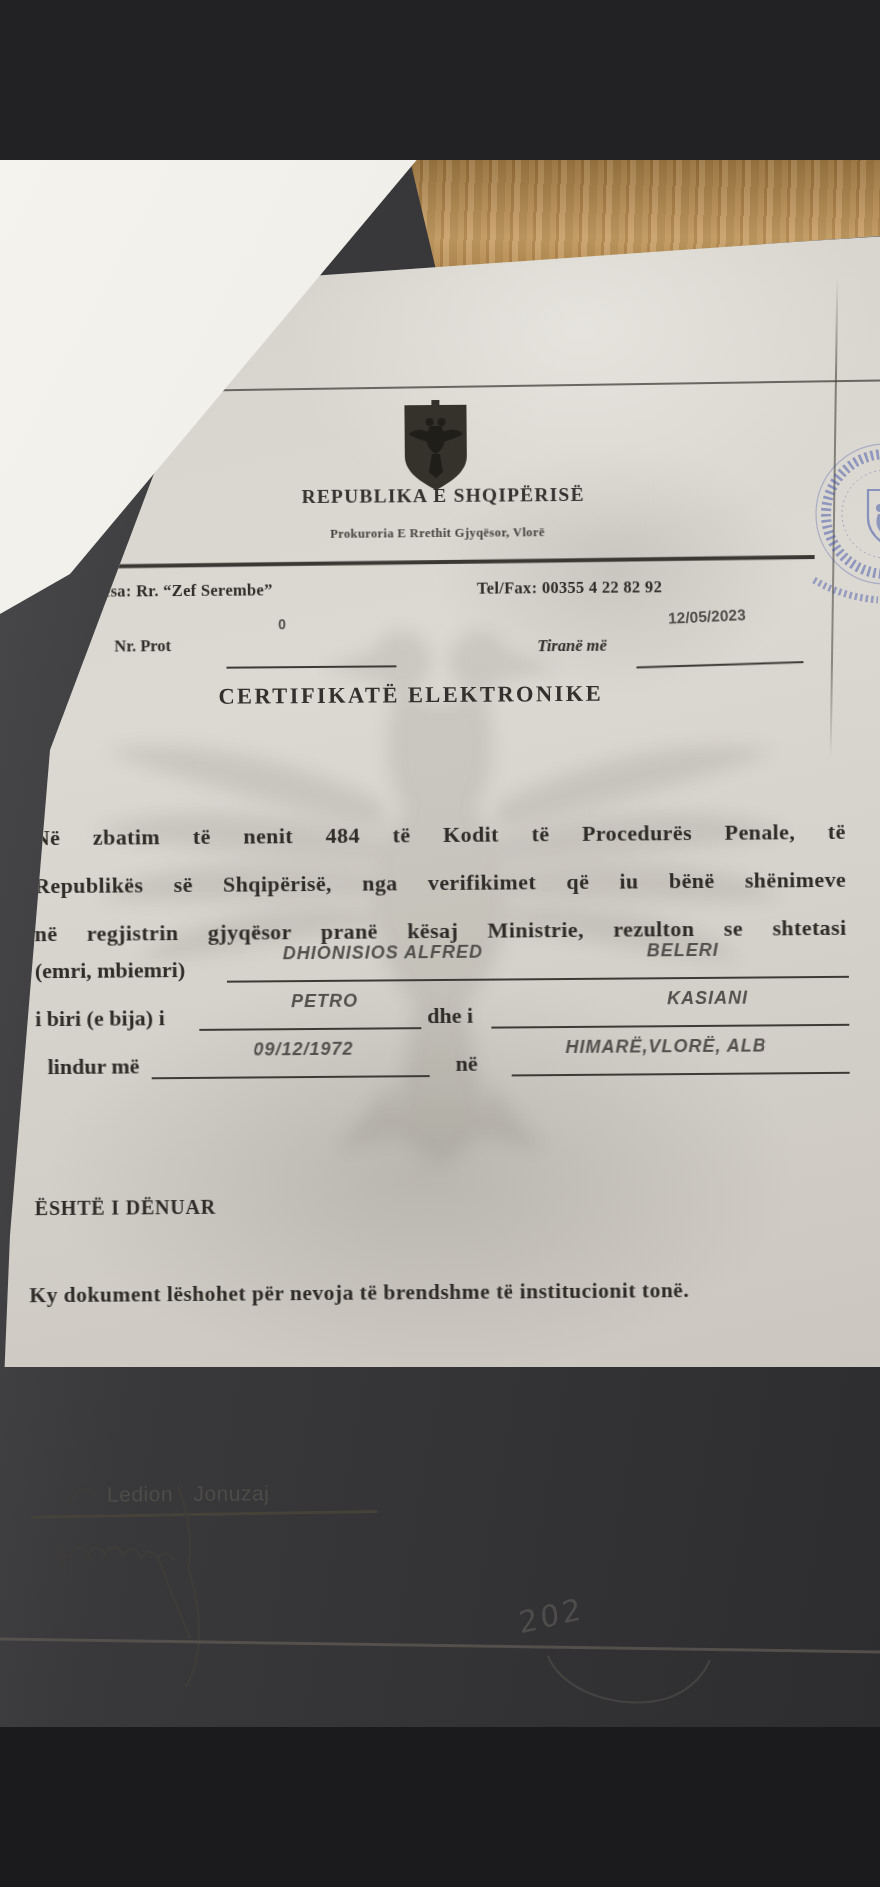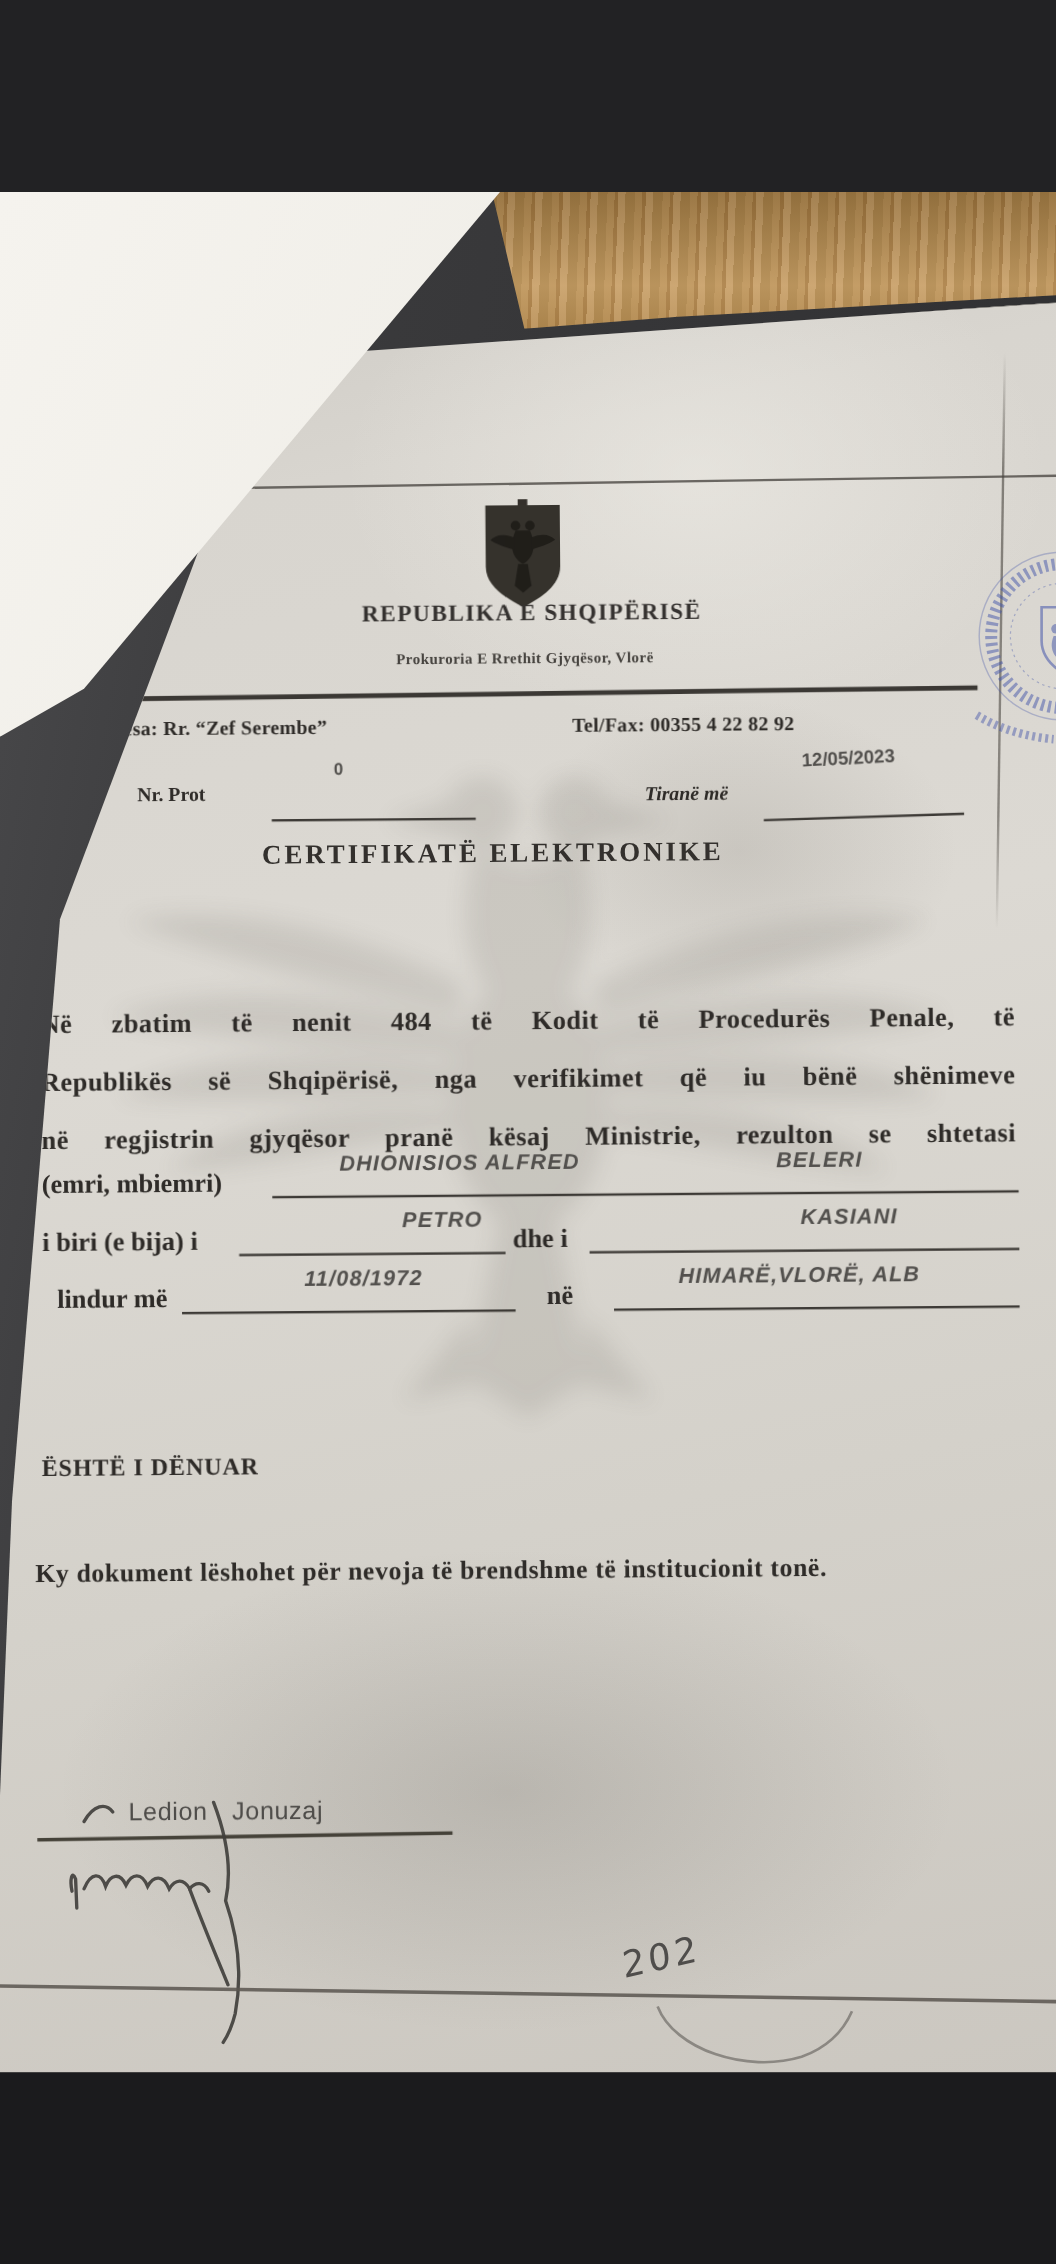--- a/index.html
+++ b/index.html
@@ -9,21 +9,21 @@
   .bar.top{top:0;height:160px;background:#222224;}
   .bar.bottom{top:1727px;height:160px;}
   .photo{position:absolute;left:0;top:160px;width:880px;height:1567px;
          background:linear-gradient(100deg,#4a4a4c 0%,#39393b 30%,#2d2d2f 100%);overflow:hidden;}
   
   .wood{position:absolute;left:0;top:0;width:880px;height:130px;
         clip-path:polygon(410px 0px,880px 0px,880px 86px,565px 104px,437px 114px);
         background:repeating-linear-gradient(92deg,#bd9255 0 6px,#aa7d41 6px 9px,#c79d63 9px 15px,#b1874a 15px 23px);}
   .wood:after{content:"";position:absolute;inset:0;background:linear-gradient(180deg,rgba(0,0,0,.18),rgba(255,255,255,.10) 60%,rgba(0,0,0,.08));}
   
-  .paper{position:absolute;left:0;top:16px;width:880px;height:1567px;
+  .paper{position:absolute;left:0;top:0;width:880px;height:1207px;
          clip-path:polygon(226px 122px,880px 76px,880px 1567px,0px 1567px,0px 1320px,10px 1075px,50px 590px);
          background:linear-gradient(168deg,#ccc9c3 0%,#d8d5cf 16%,#dcd9d3 42%,#d4d1ca 68%,#cbc7c0 100%);}
   .paper .sheen{position:absolute;inset:0;background:
       radial-gradient(420px 300px at 66% 14%,rgba(240,238,232,.55),rgba(240,238,232,0) 70%),
       radial-gradient(260px 180px at 70% 34%,rgba(120,115,106,.18),rgba(120,115,106,0) 70%),
       radial-gradient(520px 280px at 48% 84%,rgba(92,89,83,.20),rgba(92,89,83,0) 72%),
       linear-gradient(115deg,rgba(52,50,47,.38) 0px,rgba(52,50,47,0) 150px);}
   .doc-top-edge{position:absolute;left:222px;top:112px;width:676px;height:5px;background:#efede7;
         border-bottom:2.5px solid #45423d;transform:rotate(-3.7deg);transform-origin:left center;}
   .thin-line{position:absolute;left:-6px;top:226px;width:896px;height:2.4px;background:#55514c;
@@ -141,28 +141,28 @@
         <div class="bodyline" style="top:662px;">Në zbatim të nenit 484 të Kodit të Procedurës Penale, të</div>
         <div class="bodyline" style="top:710px;">Republikës së Shqipërisë, nga verifikimet që iu bënë shënimeve</div>
         <div class="bodyline" style="top:758px;">në regjistrin gjyqësor pranë kësaj Ministrie, rezulton se shtetasi</div>
 
         <div class="abs serif-b flabel" style="left:34px;top:795px;">(emri, mbiemri)</div>
         <div class="abs val fval" style="left:282px;top:782px;">DHIONISIOS ALFRED</div>
         <div class="abs val fval" style="left:646px;top:782px;">BELERI</div>
         <div class="uline" style="left:226px;top:819px;width:622px;"></div>
 
         <div class="abs serif-b flabel" style="left:34px;top:843px;">i biri (e bija) i</div>
-        <div class="abs val fval" style="left:290px;top:830px;margin-left:44px;">PETRO</div>
+        <div class="abs val fval" style="left:290px;top:830px;">PETRO</div>
         <div class="uline" style="left:198px;top:867px;width:222px;"></div>
         <div class="abs serif-b flabel" style="left:426px;top:843px;">dhe i</div>
         <div class="abs val fval" style="left:666px;top:830px;text-align:center;">KASIANI</div>
         <div class="uline" style="left:490px;top:867px;width:358px;"></div>
 
         <div class="abs serif-b flabel" style="left:34px;top:891px;padding-left:12px;">lindur më</div>
-        <div class="abs val fval" style="left:252px;top:878px;">11/08/1972</div>
+        <div class="abs val fval" style="left:252px;top:878px;">09/12/1972</div>
         <div class="uline" style="left:150px;top:915px;width:278px;"></div>
         <div class="abs serif-b flabel" style="left:454px;top:891px;">në</div>
         <div class="abs val fval" style="left:564px;top:878px;">HIMARË,VLORË, ALB</div>
         <div class="uline" style="left:510px;top:915px;width:338px;"></div>
 
         <div class="abs serif-b verdict">ËSHTË I DËNUAR</div>
         <div class="abs serif-b note">Ky dokument lëshohet për nevoja të brendshme të institucionit tonë.</div>
 
         <div class="abs signame">Ledion Jonuzaj</div>
         <div class="abs sigrule"></div>

